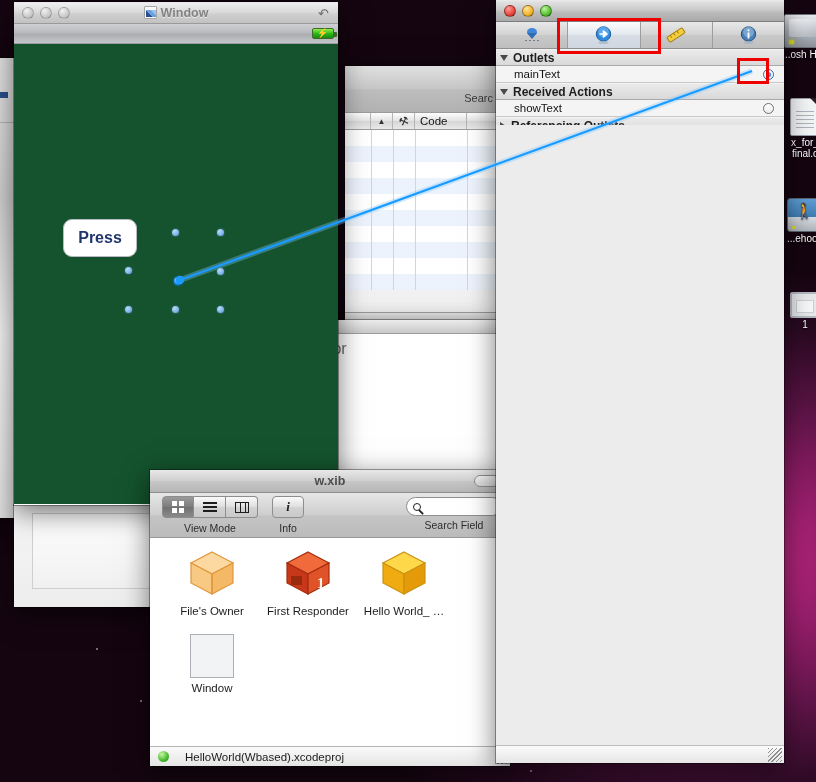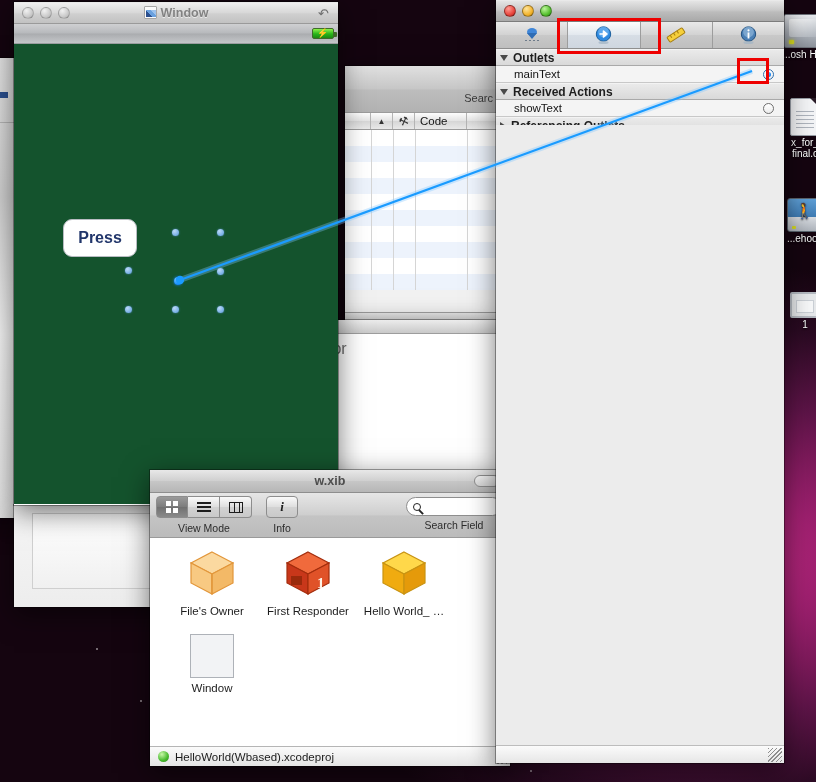--- a/index.html
+++ b/index.html
@@ -194,21 +194,21 @@
     background: #fff; padding: 10px 0 0 14px; }
   #ib-scroll { position:absolute; right: 0; top: 68px; bottom: 20px; width: 12px;
     background: linear-gradient(90deg,#f3f3f3,#e7e7e7); border-left: 1px solid #d0d0d0; }
   .ib-grid { display: flex; flex-wrap: wrap; }
   .ib-item { width: 96px; text-align: center; margin-bottom: 14px; }
   .ib-item .cap { font-size: 11.5px; color: #1d1d1d; margin-top: 4px;
     white-space: nowrap; overflow: hidden; text-overflow: ellipsis; }
   .cube { width: 50px; height: 50px; margin: 0 auto; position: relative; }
   #ib-status { position:absolute; left:0; right:0; bottom:0; height:20px;
     background: linear-gradient(180deg,#fbfbfb,#e4e4e4); border-top:1px solid #b5b5b5;
-    display:flex; align-items:center; gap:6px; padding-left:8px; font-size:11.5px; color:#1b1b1b; }
+    display:flex; align-items:center; gap:16px; padding-left:8px; font-size:11.5px; color:#1b1b1b; }
   .led { width:11px; height:11px; border-radius:50%;
     background: radial-gradient(circle at 35% 30%, #c8f7a8, #46b92c 60%, #2c8018); }
   .grip { position:absolute; right:2px; bottom:2px; width:12px; height:12px;
     background: repeating-linear-gradient(135deg, #9a9a9a 0 1px, transparent 1px 3px); }
 
   
   #inspector { left: 496px; top: 0px; width: 288px; height: 763px; background: #e8e8e8; }
   #insp-title { font-size: 12px; font-weight: bold; color: #303030; }
   #insp-toolbar { height: 27px; display: flex;
     background: linear-gradient(180deg,#e9e9e9,#d2d2d2 50%,#c8c8c8 52%,#bfbfbf);
@@ -378,21 +378,21 @@
   </div>
 </div>
 
 <div class="win" id="ib-window">
   <div id="ib-titlebar">
     <div id="ib-title">w.xib</div>
     <div id="ib-pill"></div>
   </div>
 
   <div id="ib-toolbar">
-    <div style="position:relative; width:110px;">
+    <div style="position:relative; width:110px;margin-left:6px;">
       <div class="tb-group">
         <div class="tb-seg first sel">
           <span style="display:grid;grid-template-columns:5px 5px;gap:2px">
             <i style="width:5px;height:5px;background:#fff;display:block"></i>
             <i style="width:5px;height:5px;background:#fff;display:block"></i>
             <i style="width:5px;height:5px;background:#fff;display:block"></i>
             <i style="width:5px;height:5px;background:#fff;display:block"></i>
           </span>
         </div>
         <div class="tb-seg">

